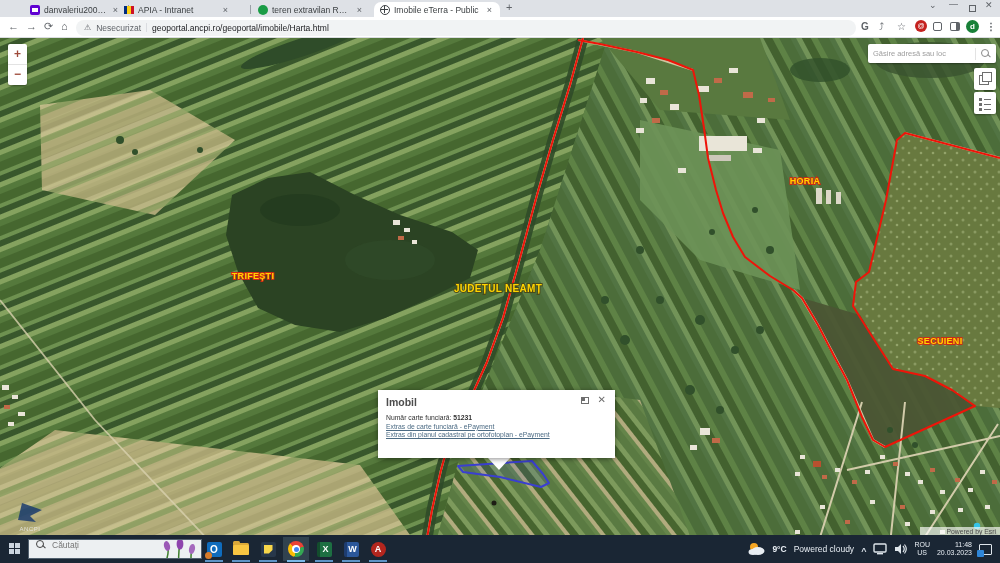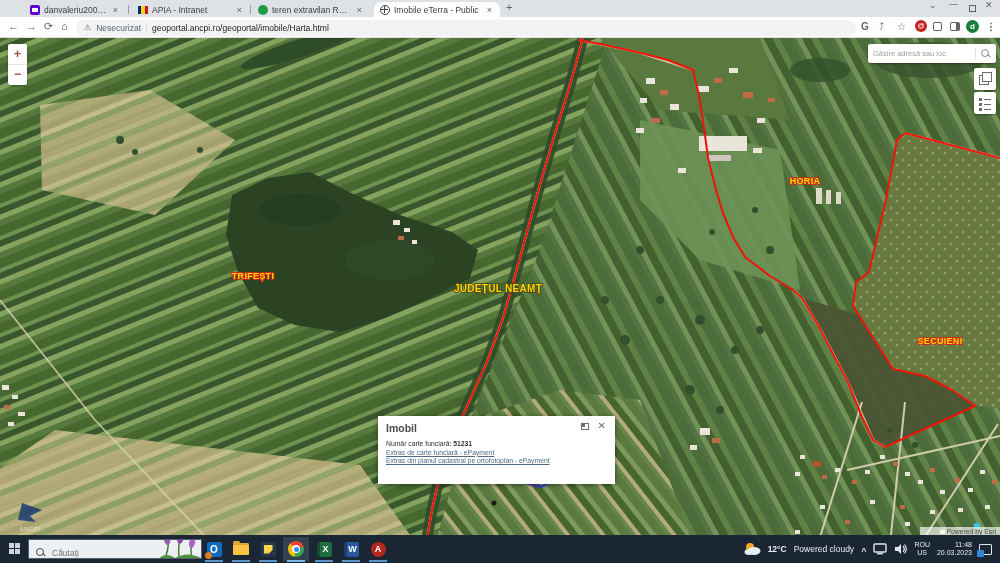--- a/index.html
+++ b/index.html
@@ -51,39 +51,39 @@
   .lens::after { content:""; position:absolute; left:6.2px; top:6.2px; width:3.5px; height:1.3px; background:#8a8a8a; transform:rotate(45deg); }
   .sqbtn { position:absolute; left:974px; width:22px; height:22px; background:#fff; border-radius:2px; box-shadow:0 1px 2px rgba(0,0,0,.35); z-index:10; }
   #btn-basemap { top:68px; }
   #btn-basemap::before { content:""; position:absolute; left:5px; top:7px; width:8px; height:8px; border:1.3px solid #6e6e6e; }
   #btn-basemap::after { content:""; position:absolute; left:8px; top:4px; width:8px; height:8px; border:1.3px solid #6e6e6e; background:#fff; }
   #btn-legend { top:92px; }
   #btn-legend::before { content:""; position:absolute; left:5px; top:6px; width:3px; height:3px; background:#6e6e6e; box-shadow:0 5px 0 #6e6e6e, 0 10px 0 #6e6e6e; }
   #btn-legend::after { content:""; position:absolute; left:10px; top:7px; width:7px; height:1.3px; background:#6e6e6e; box-shadow:0 5px 0 #6e6e6e, 0 10px 0 #6e6e6e; }
 
   
-  #popup { position:absolute; left:378px; top:390px; width:237px; height:68px; background:#fff; z-index:20; box-shadow:0 1px 5px rgba(0,0,0,.45); padding:6px 8px 4px 8px;margin-top:26px; }
+  #popup { position:absolute; left:378px; top:390px; width:237px; height:68px; background:#fff; z-index:20; box-shadow:0 1px 5px rgba(0,0,0,.45); padding:6px 8px 4px 8px; }
   #popup .ptitle { font-size:10.5px; font-weight:bold; color:#4c4c4c; }
   #popup .dock { position:absolute; right:26px; top:7px; width:8px; height:7px; border:1.2px solid #6e6e6e; }
   #popup .dock::after { content:""; position:absolute; left:0; top:0; width:3px; height:2.5px; background:#6e6e6e; }
   #popup .pclose { position:absolute; right:9px; top:4px; font-size:10px; color:#6e6e6e; }
   #popup .prow { font-size:6.8px; color:#323232; margin-top:6px; }
   #popup .prow b { font-weight:bold; }
   #popup .plink { display:block; font-size:6.8px; color:#4c6b84; text-decoration:underline; margin-top:1.5px; }
   #popup .pfoot { margin-top:5px; border-top:1px solid #ececec; padding-top:4px; display:flex; align-items:center; gap:4px; font-size:7.2px; color:#6e6e6e; }
   .lens2 { position:relative; width:9px; height:9px; flex:0 0 auto; }
   .lens2::before { content:""; position:absolute; left:0; top:0; width:5px; height:5px; border:1.2px solid #6e6e6e; border-radius:50%; }
   .lens2::after { content:""; position:absolute; left:5.6px; top:5.6px; width:3px; height:1.2px; background:#6e6e6e; transform:rotate(45deg); }
   #pointer { position:absolute; left:488px; top:458px; width:0; height:0; border-left:11px solid transparent; border-right:11px solid transparent; border-top:12px solid #fff; z-index:19; }
 
   
   #taskbar { position:absolute; left:0; top:535px; width:1000px; height:28px; background:#1a2634; z-index:60; color:#e8eef4; }
   #startbtn { position:absolute; left:9px; top:8px; width:12px; height:12px; display:grid; grid-template-columns:5px 5px; grid-template-rows:5px 5px; gap:1.4px; }
   #startbtn i { background:#ccd6e0; }
-  #tsearch { position:absolute; left:28px; top:4px; width:174px; height:20px; background:#edf0f2; border:1px solid #51606e; display:flex; align-items:flex-end; overflow:hidden; }
+  #tsearch { position:absolute; left:28px; top:4px; width:174px; height:20px; background:#edf0f2; border:1px solid #51606e; display:flex; align-items:flex-start; overflow:hidden; }
   #tsearch input { border:0; outline:0; background:transparent; font-size:8.5px; color:#222; flex:1; font-family:inherit; min-width:0; }
   .lens3 { position:relative; width:10px; height:10px; margin:0 6px 0 7px; flex:0 0 auto; }
   .lens3::before { content:""; position:absolute; left:0; top:0; width:6px; height:6px; border:1.3px solid #444; border-radius:50%; transform:rotate(90deg); }
   .lens3::after { content:""; position:absolute; left:6.4px; top:6.4px; width:3.6px; height:1.3px; background:#444; transform:rotate(45deg); }
   .appslot { position:absolute; top:2px; width:26px; height:24px; display:flex; align-items:center; justify-content:center; }
   .appslot::after { content:""; position:absolute; left:4px; bottom:-1px; width:18px; height:2px; background:#5d94c6; }
   .appslot.active { background:#31424f; }
   .appslot.active::after { background:#79b8e8; }
   .ic-outlook { width:15px; height:15px; background:#0f6cbd; border-radius:2px; color:#fff; font-size:10px; font-weight:bold; text-align:center; line-height:15px; position:relative; }
   .ic-outlook::after { content:""; position:absolute; left:-2px; bottom:-2px; width:7px; height:7px; background:#d77b2a; border-radius:50%; }
@@ -317,21 +317,21 @@
 <div id="pointer"></div>
 
 <div id="chrome">
   <div id="tabstrip">
     <div class="tab" style="left:24px;width:102px">
       <span class="fav fav-mail"></span>
       <span class="title">danvaleriu2007@gmail.com - Ya</span>
       <span class="close">×</span>
     </div>
     <div class="tabsep" style="left:128px"></div>
-    <div class="tab" style="left:132px;width:118px">
+    <div class="tab" style="left:118px;width:118px">
       <span class="fav fav-flag">
           <i style="background:#002b7f"></i>
           <i style="background:#fcd116"></i>
           <i style="background:#ce1126"></i>
         </span>
       <span class="title">APIA - Intranet</span>
       <span class="close">×</span>
     </div>
     <div class="tabsep" style="left:250px"></div>
     <div class="tab" style="left:252px;width:118px">
@@ -414,21 +414,21 @@
   <div class="appslot" style="left:365px">
       <span class="ic-pdf">A</span>
     </div>
 
   <div id="tray">
     <svg width="17" height="14" viewBox="0 0 17 14">
       <circle cx="6" cy="5" r="4" fill="#f5a623"></circle>
       <ellipse cx="10" cy="9" rx="6.5" ry="4" fill="#e8edf2"></ellipse>
       <ellipse cx="5" cy="10" rx="4.5" ry="3" fill="#e8edf2"></ellipse>
     </svg>
-    <span class="txt" style="font-weight:bold">12°C</span>
+    <span class="txt" style="font-weight:bold">9°C</span>
     <span class="txt">Powered cloudy</span>
     <span class="chev">^</span>
     <svg width="14" height="12" viewBox="0 0 14 12">
       <rect x="1" y="1" width="12" height="8" rx="1" fill="none" stroke="#dfe6ec" stroke-width="1.4"></rect>
       <rect x="4" y="10" width="6" height="1.4" fill="#dfe6ec"></rect>
     </svg>
     <svg width="13" height="12" viewBox="0 0 13 12">
       <polygon points="1,4 4,4 7,1 7,11 4,8 1,8" fill="#dfe6ec"></polygon>
       <path d="M9,3 Q11.5,6 9,9 M10.5,1.5 Q14,6 10.5,10.5" stroke="#dfe6ec" stroke-width="1.2" fill="none"></path>
     </svg>

